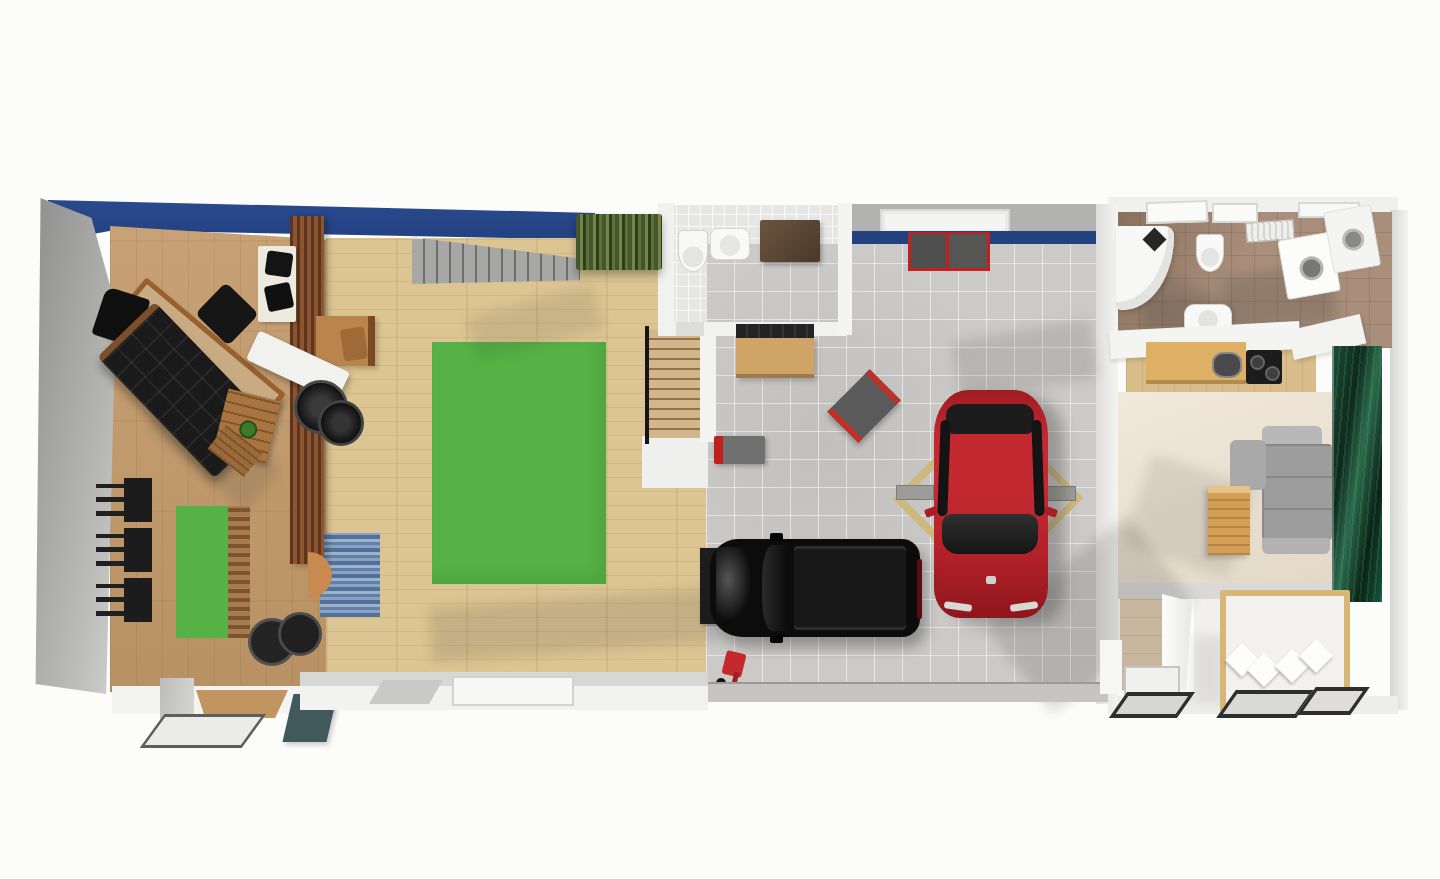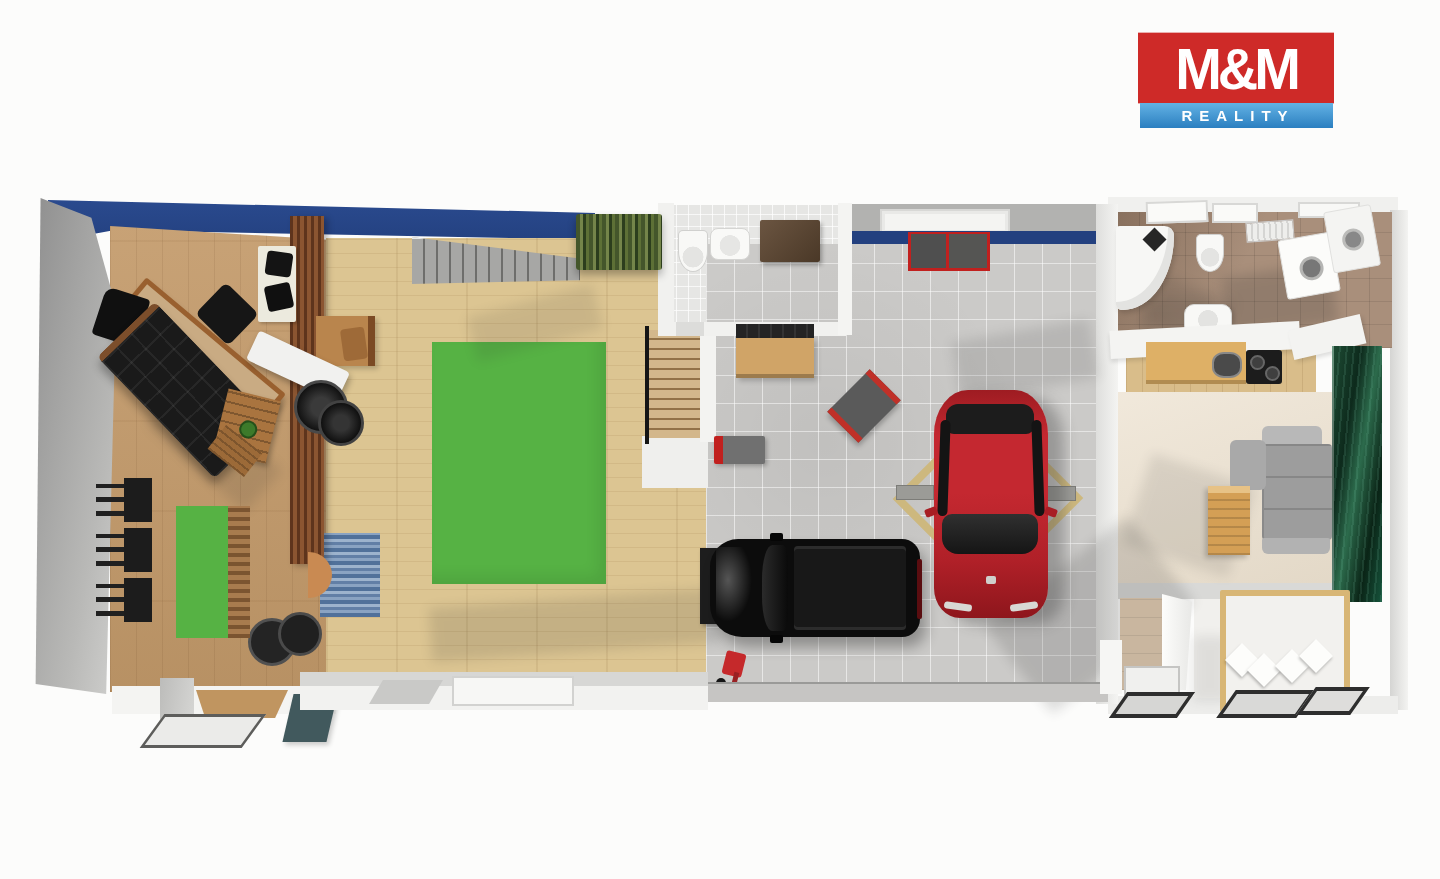--- a/index.html
+++ b/index.html
@@ -403,18 +403,14 @@
   <div class="a" id="b-officewall"></div>
   <div class="a" id="b-pillar"></div>
   <div class="a" id="b-doorwood"></div>
   <div class="a" id="b-doormat"></div>
   <div class="a" id="b-tealdoor"></div>
   <div class="a" id="b-hallwall"></div>
   <div class="a" id="b-hallwall2"></div>
   <div class="a" id="b-slab1"></div>
   <div class="a" id="b-slab2"></div>
 
-  <div class="a" id="logo">
-    <div id="logo-red">M&amp;M</div>
-    <div id="logo-blue">REALITY</div>
-  </div>
 
 </div>
 
 </body></html>

